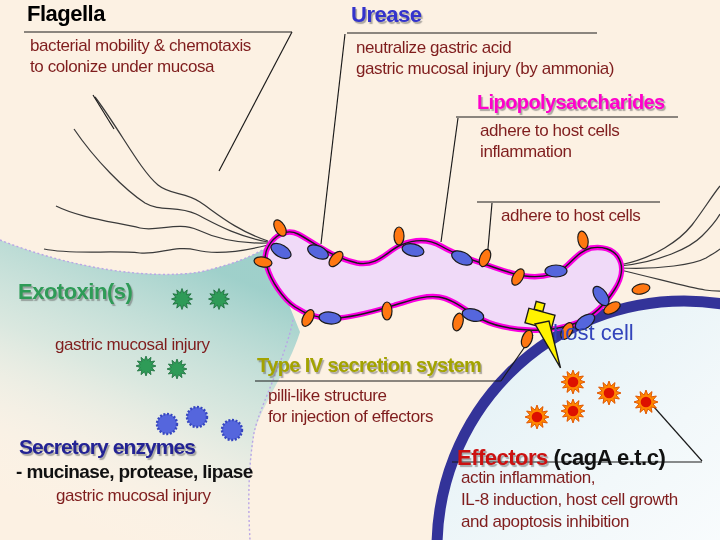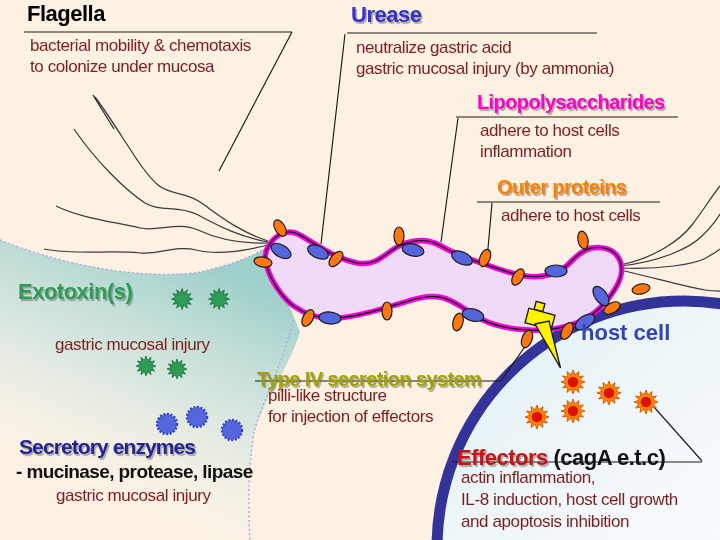--- a/index.html
+++ b/index.html
@@ -14,21 +14,21 @@
   .title{font-weight:bold;font-size:20px;letter-spacing:-0.6px;}
   .big-title{font-weight:bold;font-size:22px;letter-spacing:-0.5px;}
   .desc{font-size:17px;letter-spacing:-0.4px;color:#7f1d1d;}
   .sub{font-weight:bold;font-size:19px;letter-spacing:-0.3px;color:#111;}
   .shadowed{text-shadow:1.5px 1.5px 1px rgba(105,105,105,0.55);}
   .t-flagella{color:#000;}
   .t-urease{color:var(--urease_title);}
   .t-lps{color:var(--lps_title);}
   .t-outer{color:var(--outer_proteins_title);}
   .t-exotoxin{color:var(--exotoxin_title);}
-  .t-type4{color:var(--type4_title);margin-top:14px;}
+  .t-type4{color:var(--type4_title);}
   .t-secretory{color:var(--secretory_title);letter-spacing:-0.9px;}
   .t-effectors{color:var(--effectors_title);}
   .t-hostcell{color:var(--host_cell_text);font-size:22px;letter-spacing:0px;}
   .callout{stroke:#1a1a1a;stroke-width:1.15;fill:none;}
   .flag{stroke:#3a3a3a;stroke-width:1.25;fill:none;}
   .bact-fill{fill:var(--bacterium_fill);stroke:var(--bacterium_outline);stroke-width:5.5;}
   .bact-line{fill:none;stroke:#1c1c1c;stroke-width:1.4;}
   .orange-stud{fill:var(--orange_stud);stroke:#1a1a1a;stroke-width:1.2;}
   .blue-protein{fill:var(--blue_protein);stroke:#1a1a1a;stroke-width:1.2;}
   .green-star{fill:var(--green_toxin);stroke:#1d6e3c;stroke-width:0.8;}
@@ -194,36 +194,35 @@
   <div class="label desc" style="left:30px;top:56px;">to colonize under mucosa</div>
 
   <div class="label big-title t-urease shadowed" style="left:351px;top:4px;">Urease</div>
   <div class="label desc" style="left:356px;top:37px;">neutralize gastric acid</div>
   <div class="label desc" style="left:356px;top:58px;">gastric mucosal injury (by ammonia)</div>
 
   <div class="label title t-lps shadowed" style="left:477px;top:92px;">Lipopolysaccharides</div>
   <div class="label desc" style="left:480px;top:120px;">adhere to host cells</div>
   <div class="label desc" style="left:480px;top:141px;">inflammation</div>
 
-  <div class="label title t-outer shadowed" style="left:497px;top:177px;">Outer proteins</div>
   <div class="label desc" style="left:501px;top:205px;">adhere to host cells</div>
 
   <div class="label big-title t-exotoxin shadowed" style="left:18px;top:281px;">Exotoxin(s)</div>
   <div class="label desc" style="left:55px;top:334px;">gastric mucosal injury</div>
 
   <div class="label title t-type4 shadowed" style="left:257px;top:355px;">Type IV secretion system</div>
   <div class="label desc" style="left:268px;top:406px;">for injection of effectors</div>
   <div class="label desc" style="left:268px;top:385px;">pilli-like structure</div>
 
   <div class="label sub" style="left:16px;top:461px;letter-spacing:-0.6px;">- mucinase, protease, lipase</div>
   <div class="label title t-secretory shadowed" style="left:19px;top:436px;font-size:21px;">Secretory enzymes</div>
   <div class="label desc" style="left:56px;top:485px;">gastric mucosal injury</div>
 
   <div class="label big-title" style="left:457px;top:436px;margin-top:11px;">
     <span class="t-effectors shadowed">Effectors</span><span style="color:#111;"> (cagA e.t.c)</span>
   </div>
   <div class="label desc" style="left:461px;top:467px;">actin inflammation,</div>
   <div class="label desc" style="left:461px;top:489px;">IL-8 induction, host cell growth</div>
   <div class="label desc" style="left:461px;top:511px;">and apoptosis inhibition</div>
 
-  <div class="label t-hostcell" style="left:581px;top:322px;font-weight:bold;">host cell</div>
+  <div class="label t-hostcell" style="left:553px;top:322px;">host cell</div>
 
 </div>
 
 </body></html>

